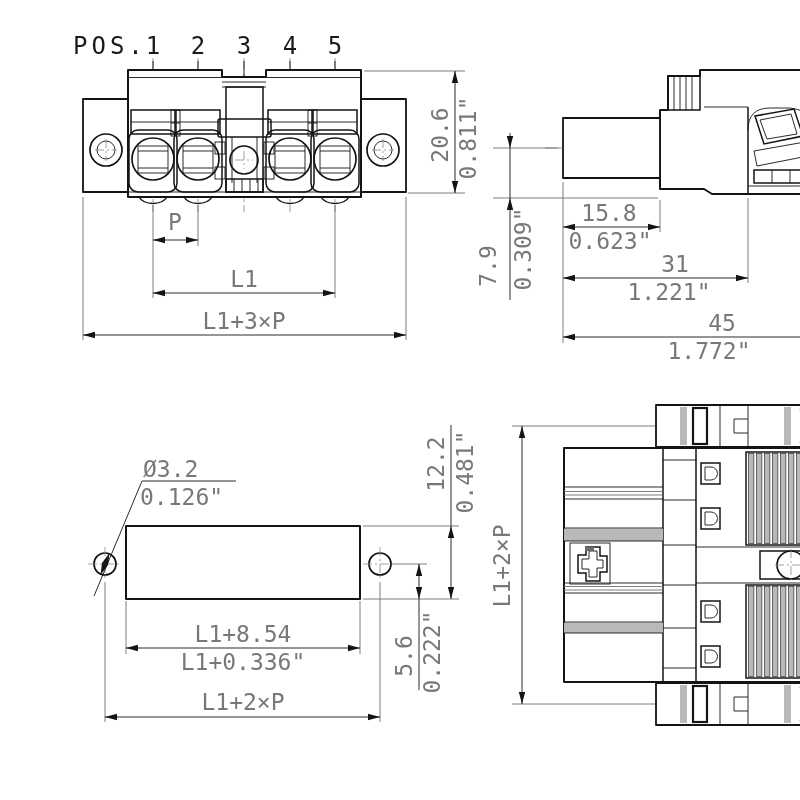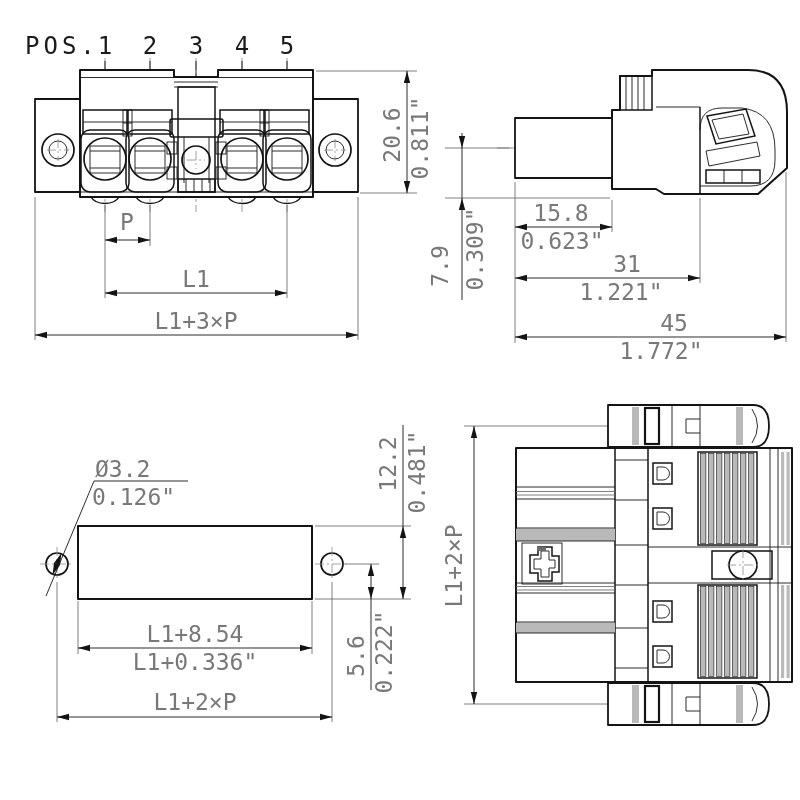--- a/index.html
+++ b/index.html
@@ -1,16 +1,16 @@
 <!DOCTYPE html>
 <html><head>
 <meta charset="utf-8">
 <style>
   html,body{margin:0;padding:0;background:#ffffff;}
-  .stage{width:720px;height:800px;background:#fff;position:relative;font-family:"DejaVu Sans Mono",monospace;}
+  .stage{width:720px;height:800px;background:#fff;position:relative;font-family:"DejaVu Sans Mono",monospace;padding-left:48px;}
   .outline{fill:#fff;stroke:#141414;stroke-width:2;stroke-linejoin:round;}
   .o18{fill:#fff;stroke:#141414;stroke-width:1.8;stroke-linejoin:round;}
   .l1{fill:none;stroke:#141414;stroke-width:1.5;}
   .l0{fill:none;stroke:#141414;stroke-width:0.9;}
   .c2{fill:none;stroke:#141414;stroke-width:1.7;}
   .ext{fill:none;stroke:#707070;stroke-width:0.9;}
   .dim{fill:none;stroke:#141414;stroke-width:0.9;}
   .cl{fill:none;stroke:#909090;stroke-width:0.9;stroke-dasharray:12 3 3 3;}
   .clf{fill:none;stroke:#8a8a8a;stroke-width:0.8;stroke-dasharray:9 3 2 3;}
   .shade{fill:#b9b9b9;stroke:none;}

